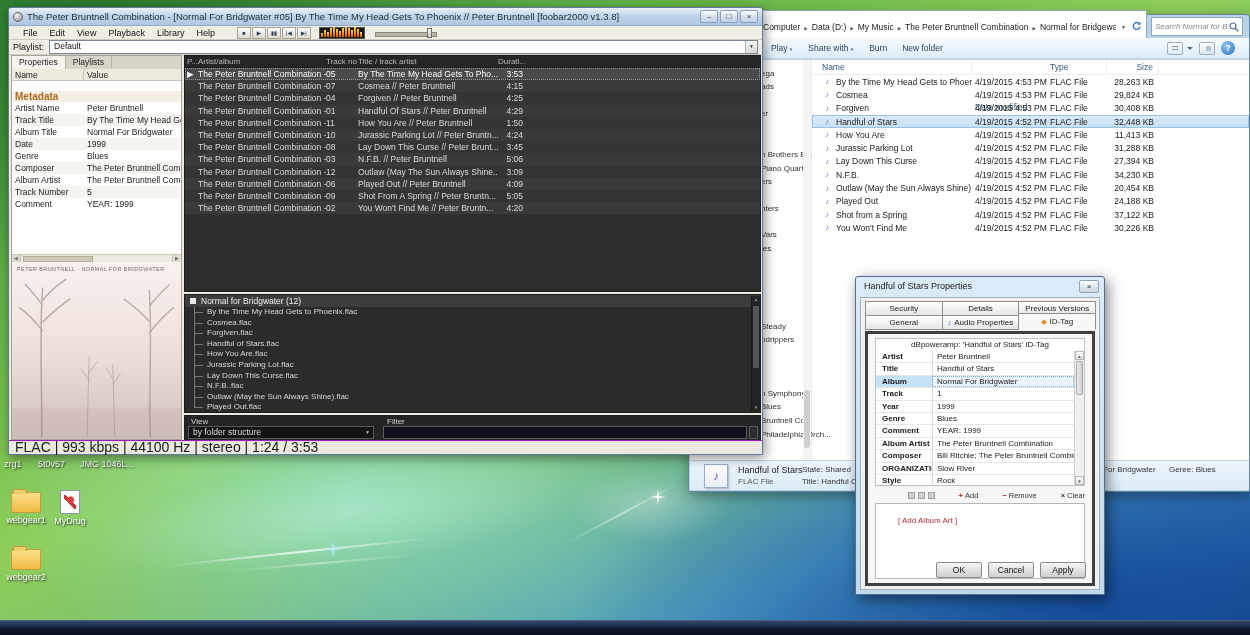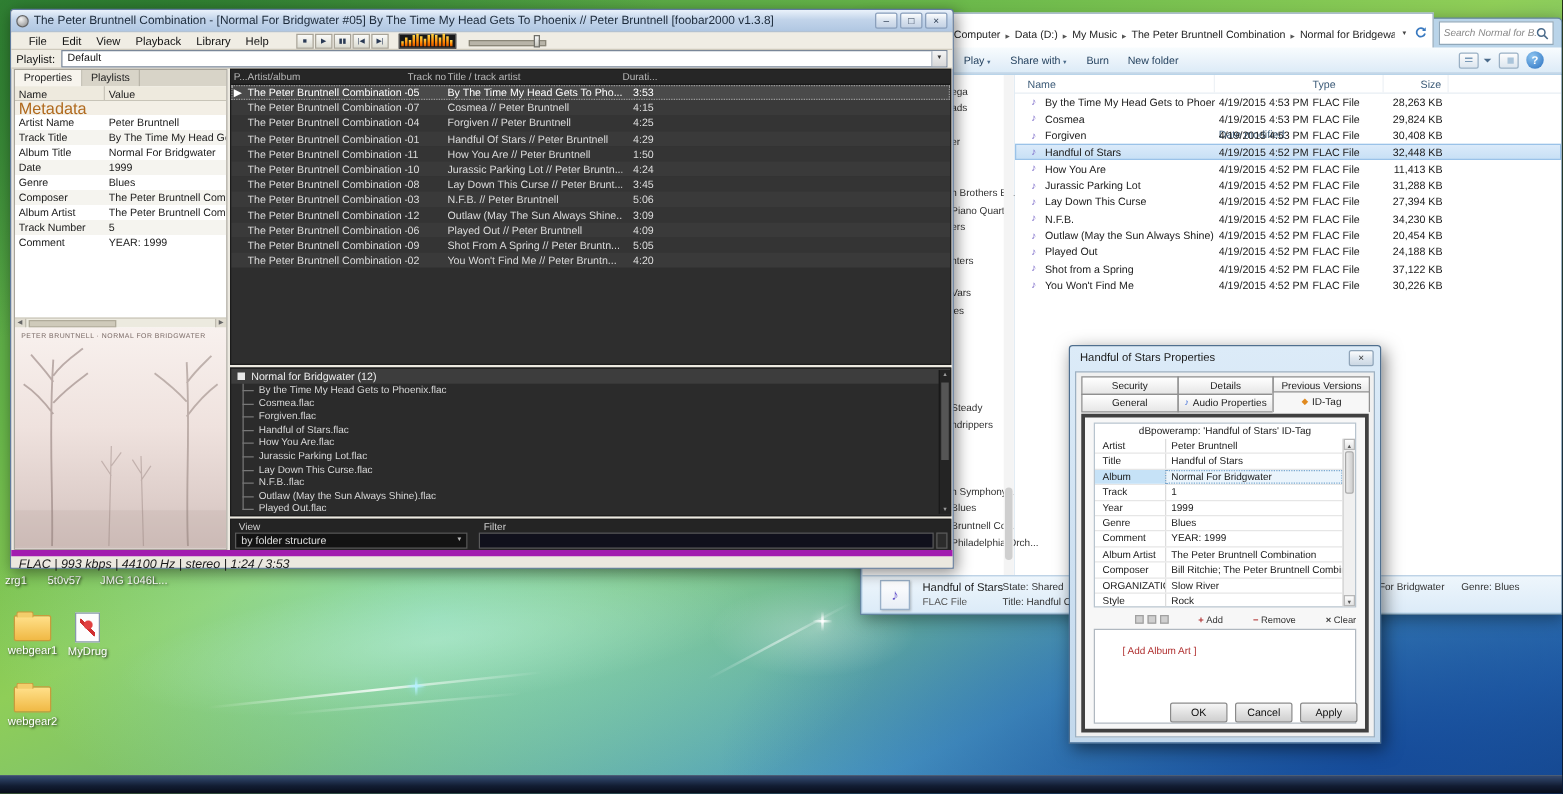--- a/index.html
+++ b/index.html
@@ -60,21 +60,21 @@
   .p-combo { flex:1; height:14px; background:#fff; border:1px solid #7a8798; position:relative; font-size:8.5px; line-height:11px; padding-left:4px; color:#111; }
   .p-combo .arrow { position:absolute; right:0; top:0; bottom:0; width:12px; font-size:5px; text-align:center; line-height:11px; color:#333; background:linear-gradient(#f4f4f4,#d8d8d8); border-left:1px solid #aab4c0; }
   
   .p-left { position:absolute; left:2px; top:47px; width:171px; height:385px; background:#fff; border:1px solid #a8a49a; display:flex; flex-direction:column; overflow:hidden; }
   .pl-tabs { height:13px; display:flex; background:#d8d4c8; flex:none; }
   .pl-tab { font-size:8.5px; line-height:13px; padding:0 7px; color:#222; border-right:1px solid #b8b4a8; background:#d8d4c8; }
   .pl-tab.active { background:#f7f4ed; }
   .prop-head { height:12px; display:flex; background:#eeeade; border-bottom:1px solid #c8c4b8; font-size:8.5px; line-height:12px; color:#222; flex:none; }
   .prop-head .n { width:72px; padding-left:3px; border-right:1px solid #c8c4b8; }
   .prop-head .v { flex:1; padding-left:3px; }
-  .prop-group { height:11px; flex:none; background:#f3efe6; font-size:13px; font-weight:normal; color:#b06a1e; line-height:11px; padding-left:3px; }
+  .prop-group { height:11px; flex:none; background:#f3efe6; font-size:10px; font-weight:bold; color:#b06a1e; line-height:11px; padding-left:3px;margin-top:10px; }
   .prop-rows { flex:none; }
   .prop-row { height:12px; display:flex; font-size:8.5px; line-height:12px; color:#1a1a1a; }
   .prop-rows div:nth-of-type(even) { background:#f5f4ef; }
   .prop-row .n { width:72px; padding-left:3px; overflow:hidden; flex:none; }
   .prop-row .v { flex:1; padding-left:3px; overflow:hidden; }
   .prop-fill { flex:1; background:#fff; }
   .prop-hscroll { height:8px; flex:none; background:#eceadf; border-top:1px solid #cac6ba; display:flex; align-items:center; font-size:5px; color:#666; }
   .hs-btn { width:9px; text-align:center; background:#e0dcd0; border-right:1px solid #c0bcb0; line-height:7px; }
   .hs-btn.r { margin-left:auto; border-left:1px solid #c0bcb0; border-right:none; }
   .hs-thumb { width:70px; height:6px; background:#cfcaba; margin-left:2px; border:1px solid #b0ab9a; }
@@ -105,21 +105,21 @@
   .ts-up { position:absolute; top:0; left:0; right:0; line-height:7px; }
   .ts-dn { position:absolute; bottom:0; left:0; right:0; line-height:7px; }
   .ts-thumb { position:absolute; left:1px; right:1px; top:10px; height:62px; background:#555; }
   
   .p-viewbar { position:absolute; left:175px; top:407px; width:577px; height:26px; background:#242424; border:1px solid #1c1c1c; }
   .vb-label { position:absolute; top:1px; font-size:8px; color:#cfcfcf; }
   .vb-select { position:absolute; left:3px; top:10px; width:186px; height:13px; background:#131313; border:1px solid #5a5a5a; color:#ddd; font-size:8.5px; line-height:11px; padding-left:4px; }
   .vb-arrow { position:absolute; right:1px; top:0; font-size:5px; line-height:11px; color:#bbb; padding:0 2px; }
   .vb-input { position:absolute; left:198px; top:10px; right:13px; height:13px; background:#10101c; border:1px solid #5a5a5a; }
   .vb-btn { position:absolute; right:2px; top:10px; width:9px; height:13px; background:#2c2c2c; border:1px solid #5a5a5a; }
-  .p-status { position:absolute; left:0; right:0; bottom:0; height:14px; background:#ebe8df; border-top:5px solid #a21caf; font-size:10px; line-height:13px; padding-left:6px; color:#1a1a1a;font-style:italic; }
+  .p-status { position:absolute; left:0; right:0; bottom:0; height:14px; background:#ebe8df; border-top:1px solid #a21caf; font-size:14px; line-height:13px; padding-left:6px; color:#1a1a1a; }
 
   
   .explorer { left:688px; top:14px; width:562px; height:478px; background:#b9d4e9; border:1px solid #64859f; box-shadow:2px 3px 14px rgba(0,0,0,.4); z-index:10; border-radius:4px 4px 0 0; }
   .e-nav { height:23px; display:flex; align-items:center; padding:0 6px; gap:4px; }
   .e-back,.e-fwd { width:19px; height:19px; border-radius:50%; flex:none; font-size:10px; text-align:center; line-height:17px; color:#fff; }
   .e-back { background:radial-gradient(circle at 35% 30%, #9fd0f8, #3a86d4 60%, #1c5aa8); border:1px solid #2a5a8a; }
   .e-fwd { background:radial-gradient(circle at 35% 30%, #d8e4ee, #9cb4c8 60%, #7e98ac); border:1px solid #68808f; color:#eef3f8; }
   .e-addr { flex:1; height:19px; background:#fff; border:1px solid #90a8ba; display:flex; align-items:center; padding:16px 4px; gap:3px; overflow:hidden; }
   .e-addr .ficon { width:12px; height:9px; flex:none; background:linear-gradient(#ffe9a0,#f3c75c); border:1px solid #caa64a; border-radius:1px; }
   .crumbs { display:flex; align-items:center; flex:1; overflow:hidden; }
@@ -178,21 +178,21 @@
   .tabs2 .tab.active { background:#f7f7f7; height:17px; margin-top:-2px; position:relative; z-index:2; border-bottom-color:#f7f7f7; }
   .tabicon { font-style:normal; font-size:7px; }
   .tabicon:empty { display:none; }
   .tabs2 .tab:nth-of-type(2) .tabicon { color:#3a6ad8; }
   .tabs2 .tab:nth-of-type(3) .tabicon { color:#e08a20; }
   .tab-page { position:absolute; left:4px; right:4px; top:33px; bottom:3px; background:#f7f7f7; border:3px solid #404040; }
   .grid-wrap { position:absolute; left:7px; right:7px; top:4px; height:148px; background:#fff; border:1px solid #b8c4ce; }
   .grid-head { text-align:center; font-size:8px; color:#222; line-height:12px; overflow:hidden; }
   .grid-rows { position:absolute; left:0; right:10px; top:12px; bottom:0; overflow:hidden; }
   .g-row { height:12.4px; display:flex; font-size:8px; line-height:12px; border-bottom:1px solid #e6e6e6; color:#1a1a1a; }
-  .g-name { width:56px; flex:none; padding-left:6px; overflow:hidden; }
+  .g-name { width:56px; flex:none; padding-left:6px; overflow:hidden;font-weight:bold; }
   .g-val { flex:1; padding-left:4px; border-left:1px solid #dcdcdc; overflow:hidden; }
   .g-row.selected .g-name { background:#c6e2f7; }
   .g-row.selected .g-val { background:#eaf4fc; outline:1px dotted #7aa8d0; outline-offset:-1px; }
   .grid-scroll { position:absolute; right:0; top:12px; bottom:0; width:10px; background:#f0f0f0; border-left:1px solid #d0d0d0; font-size:4.5px; color:#555; text-align:center; }
   .gs-up,.gs-dn { position:absolute; left:0; right:0; height:9px; line-height:9px; background:linear-gradient(#fdfdfd,#e2e2e2); border:1px solid #b8b8b8; }
   .gs-dn { bottom:0; }
   .gs-thumb { position:absolute; left:1px; right:1px; top:10px; height:34px; background:linear-gradient(90deg,#ececec,#cfcfcf); border:1px solid #a8a8a8; border-radius:2px; }
   .dlg-actions { position:absolute; left:7px; right:7px; top:155px; height:12px; display:flex; align-items:center; justify-content:flex-end; gap:24px; font-size:7.5px; color:#333; }
   .act-icons { margin-right:auto; margin-left:66px; display:flex; gap:3px; }
   .act-icons i { width:7px; height:7px; background:#cfcfcf; border:1px solid #a0a0a0; }

